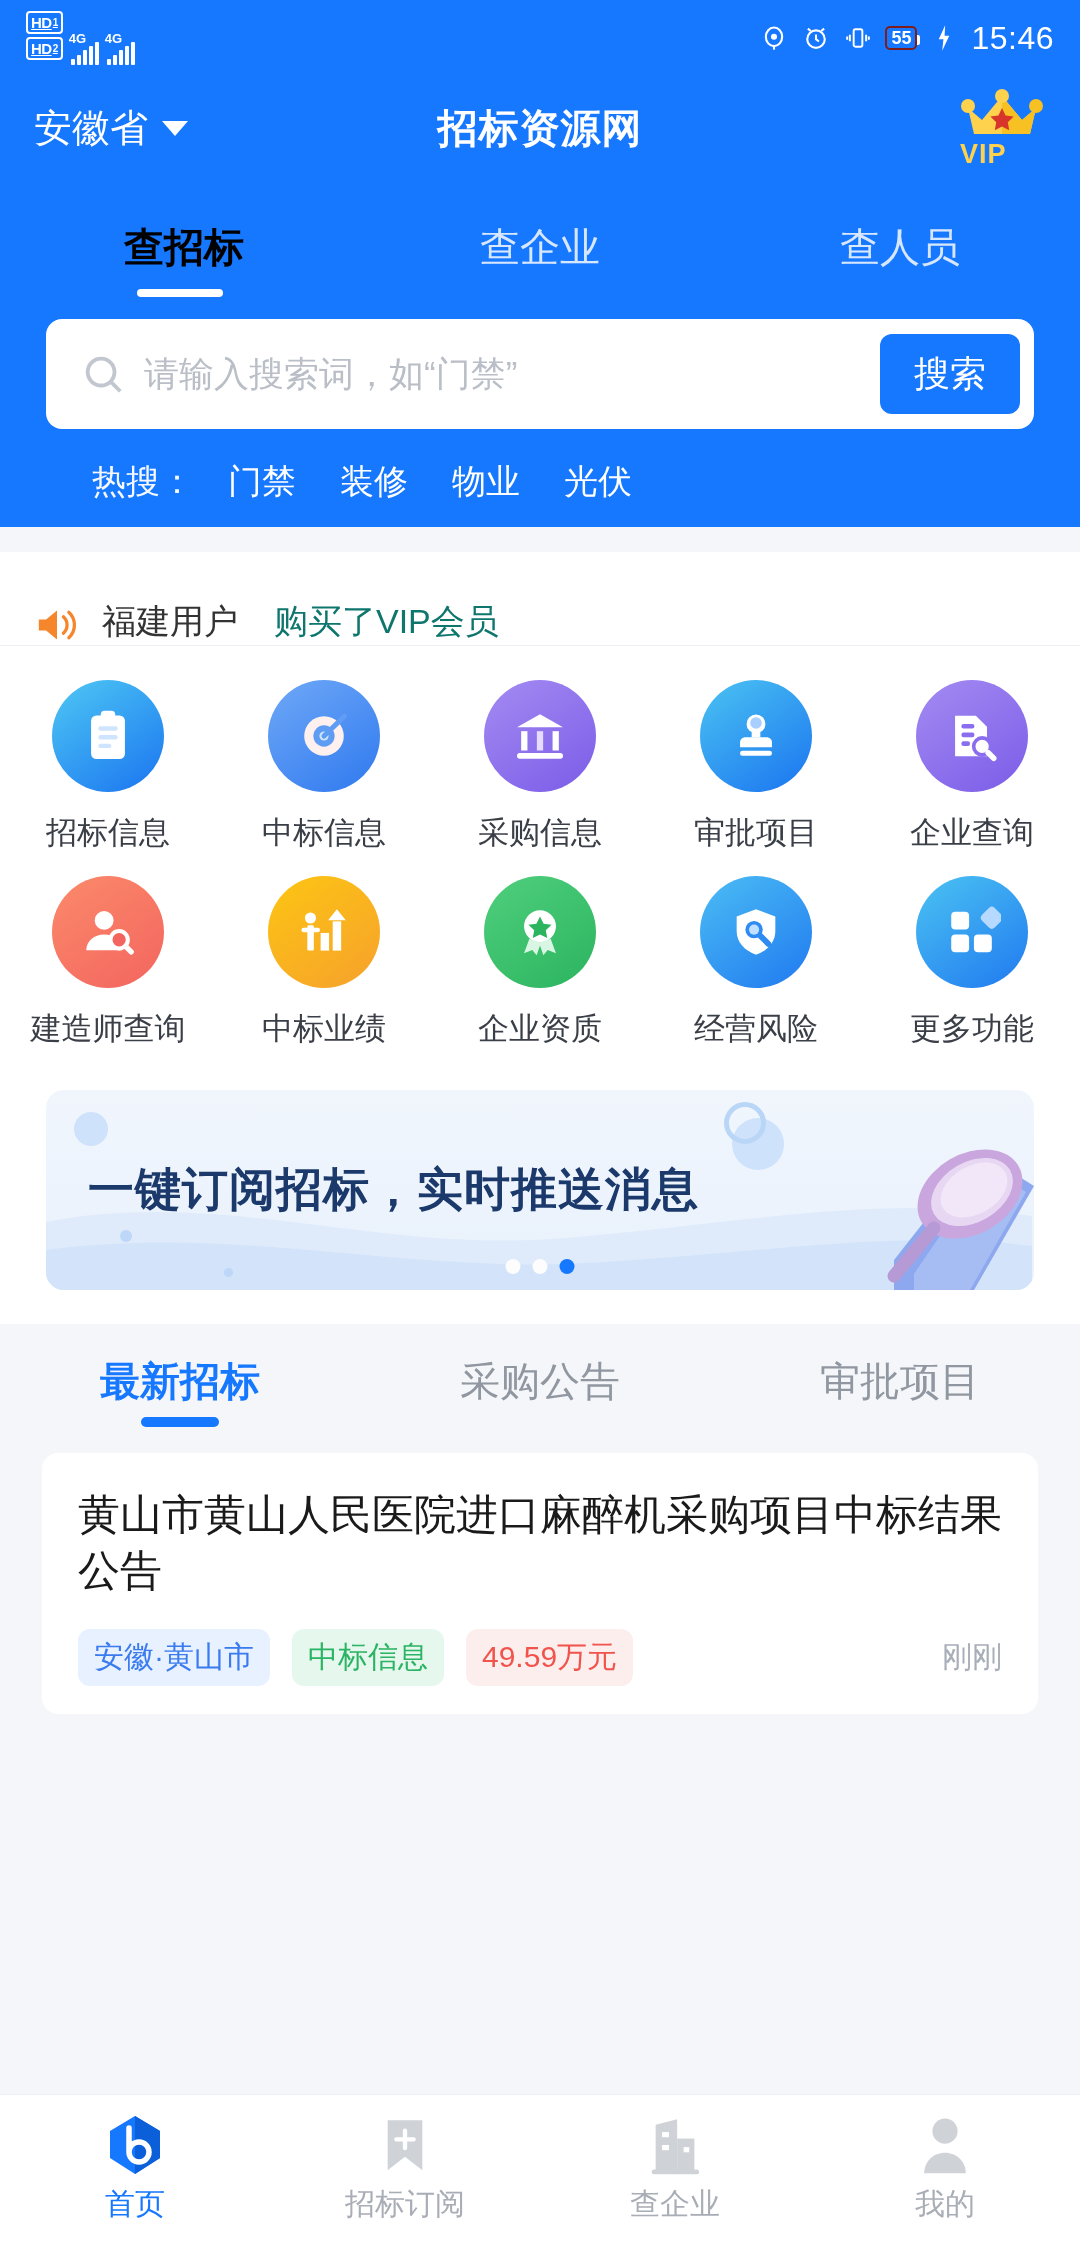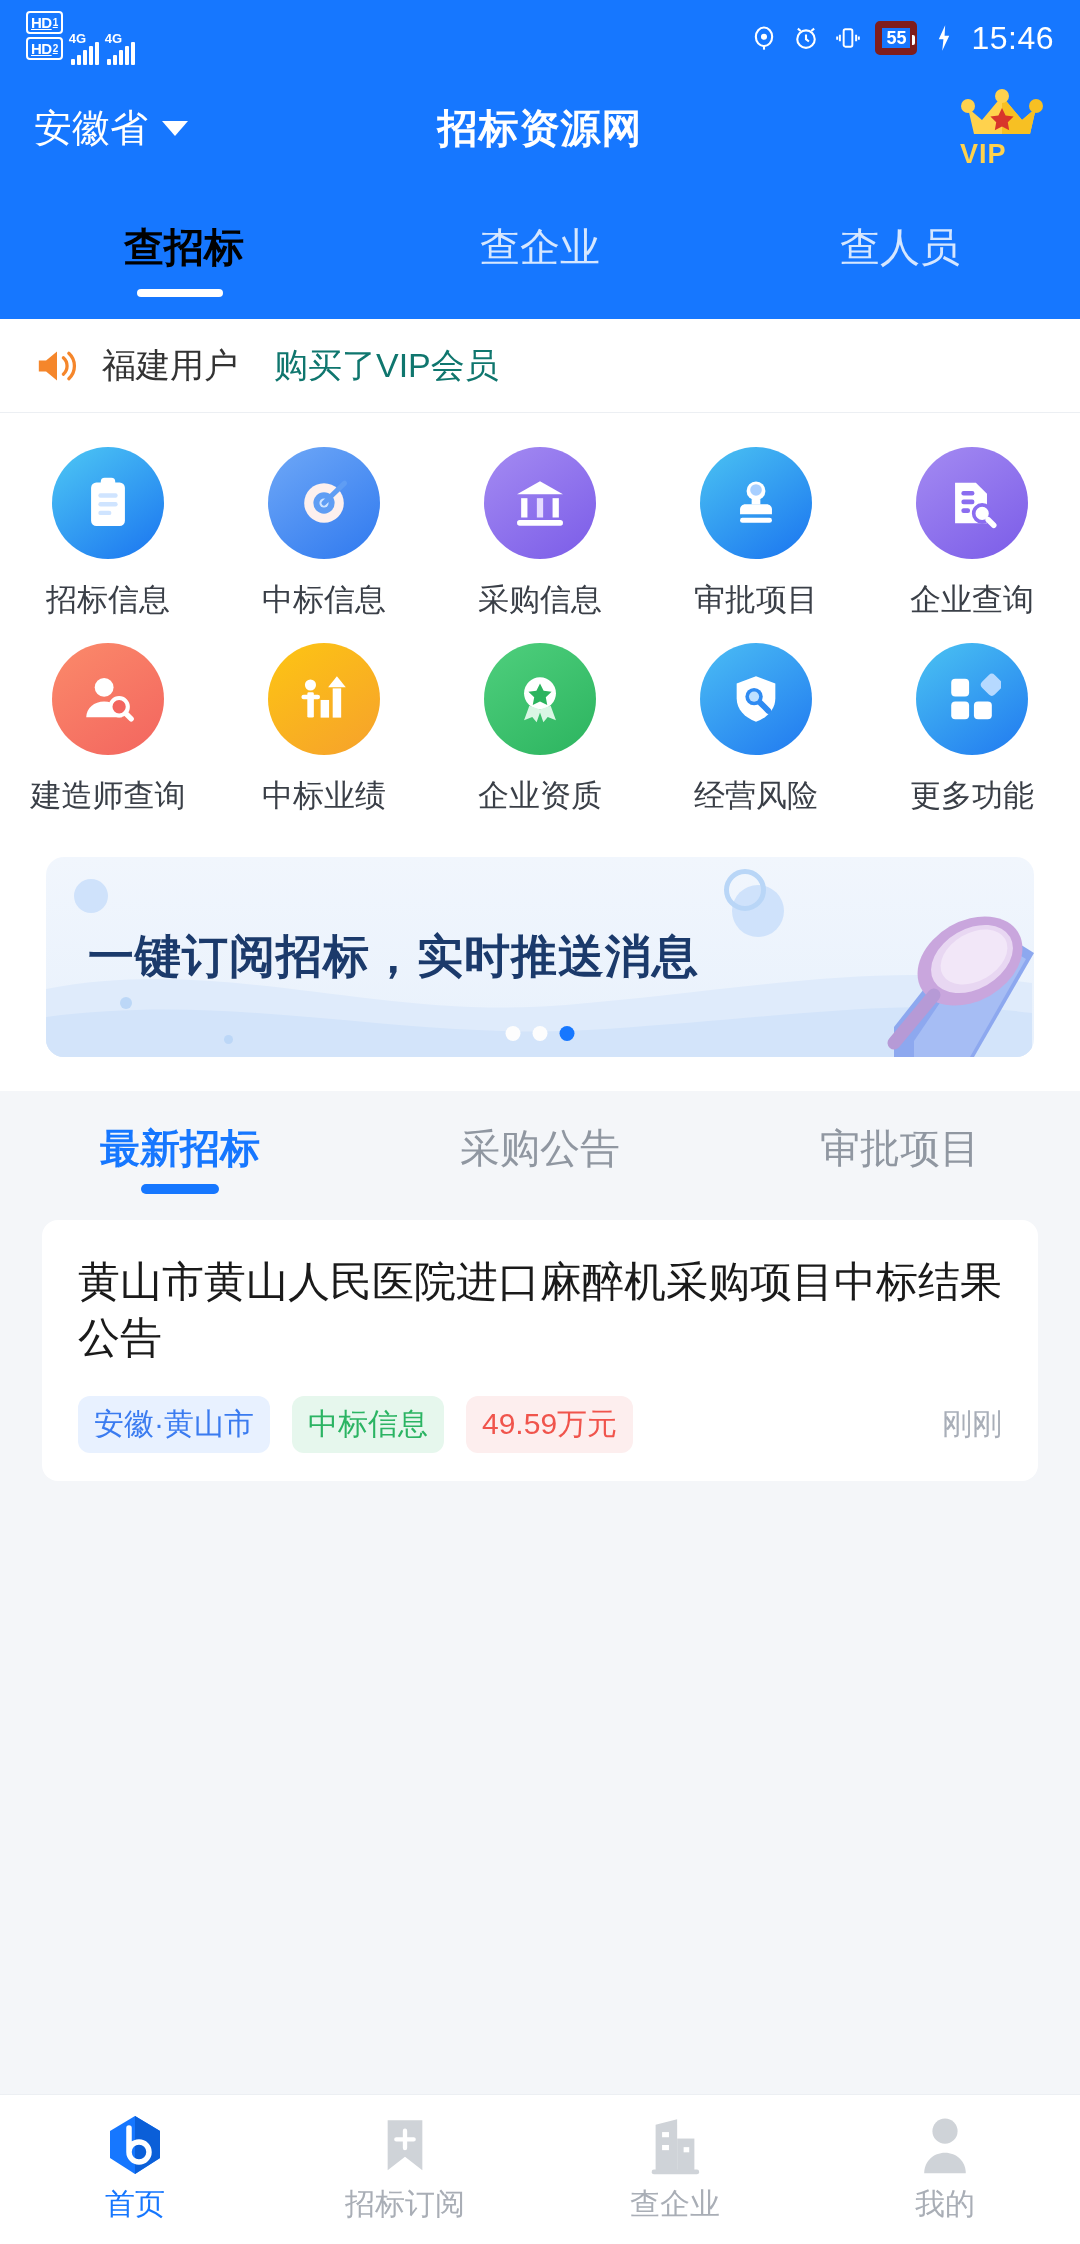--- a/index.html
+++ b/index.html
@@ -23,21 +23,21 @@
     display:flex; align-items:center;
   }
   .hdbox sub { font-size:10px; vertical-align:bottom; margin-left:1px; }
   .sig { display:flex; align-items:flex-end; gap:2px; height:30px; position:relative;margin-top:24px; }
   .sig .g { font-size:13px; position:absolute; top:-4px; left:0; font-weight:600; }
   .bars { display:flex; align-items:flex-end; gap:2px; height:22px; margin-left:2px; margin-top:8px; }
   .bars i { width:4px; background:#fff; display:block; border-radius:1px; }
   .sb-right { margin-left:auto; display:flex; align-items:center; gap:12px; font-size:30px; }
   .sb-icn { width:30px; height:30px; display:inline-flex; align-items:center; justify-content:center; }
   .batt {
-    border:7px solid #7f1d1d; border-radius:5px; padding:1px 4px; font-size:18px;
+    border:2px solid #7f1d1d; border-radius:5px; padding:1px 4px; font-size:18px;
     font-weight:600; line-height:1; position:relative;
   }
   .batt:after{ content:""; position:absolute; right:-5px; top:7px; width:3px; height:10px; background:#fff; border-radius:0 2px 2px 0; }
   .clock { font-size:32px; font-weight:500; letter-spacing:.5px; }
 
   
   .bluehead { background:#1677ff; padding:0 0 22px 0; }
   .apphead { height:104px; display:flex; align-items:center; padding:0 34px; position:relative; }
   .region { display:flex; align-items:center; gap:14px; color:#fff; font-size:38px; font-weight:500; }
   .caret { width:0;height:0;border-left:13px solid transparent;border-right:13px solid transparent;border-top:15px solid #fff; }
@@ -73,22 +73,22 @@
     background:#1677ff; color:#fff; border:0; border-radius:12px;
     height:80px; padding:0 34px; font-size:36px; font-weight:500;
     font-family:inherit; cursor:pointer; flex:none;
   }
   .hot { display:flex; align-items:center; padding:30px 46px 0 46px; color:#fff; }
   .hot-label { font-size:34px; opacity:.96; margin-right:34px; }
   .hot-item { font-size:34px; margin-right:44px; }
 
   
   .notice {
-    background:#fff; height:94px; display:flex; align-items:center;
-    padding:0 34px; border-bottom:1px solid #eceff3;
+    background:#fff; height:94px; display:flex; align-items:flex-end;
+    padding:0 34px; border-bottom:1px solid #eceff3;margin-top:25px;
   }
   .speaker { width:46px; height:40px; flex:none; margin-right:22px; }
   .notice-user { font-size:34px; color:#333; font-weight:500; }
   .notice-act { font-size:34px; color:#0f766e; margin-left:36px; }
 
   
   .gridcard { background:#fff; padding:34px 0 22px 0; }
   .grid { display:grid; grid-template-columns:repeat(5,1fr); row-gap:22px; }
   .gitem { display:flex; flex-direction:column; align-items:center; }
   .gcircle {
@@ -231,20 +231,39 @@
         <span class="viptxt">VIP</span>
       </div>
     </div>
 
     <div class="tabs">
       <div class="tab active"><span>查招标</span></div>
       <div class="tab"><span>查企业</span></div>
       <div class="tab"><span>查人员</span></div>
     </div>
 
+    <div class="searchwrap">
+      <div class="searchbar">
+        <span class="sicon">
+          <svg width="46" height="46" viewBox="0 0 24 24" fill="none" stroke="#c2c7cf" stroke-width="2">
+              <circle cx="11" cy="11" r="7"></circle>
+              <path d="M16.5 16.5 L21 21"></path>
+            </svg>
+        </span>
+        <input class="sinput" value="" placeholder="请输入搜索词，如“门禁”" style="">
+        <button class="sbtn">搜索</button>
+      </div>
+      <div class="hot">
+        <span class="hot-label">热搜：</span>
+        <span class="hot-item">门禁</span>
+        <span class="hot-item">装修</span>
+        <span class="hot-item">物业</span>
+        <span class="hot-item">光伏</span>
+      </div>
+    </div>
   </div>
 
   <div class="notice">
     <span class="speaker">
       <svg width="46" height="40" viewBox="0 0 24 22" fill="none">
           <path d="M2 8h4l6-5v16l-6-5H2z" fill="#f5862b"></path>
           <path d="M15.5 6.5a6 6 0 0 1 0 9M18.5 4a9.5 9.5 0 0 1 0 14" stroke="#f5862b" stroke-width="1.8" stroke-linecap="round"></path>
         </svg>
     </span>
     <span class="notice-user">福建用户</span>

